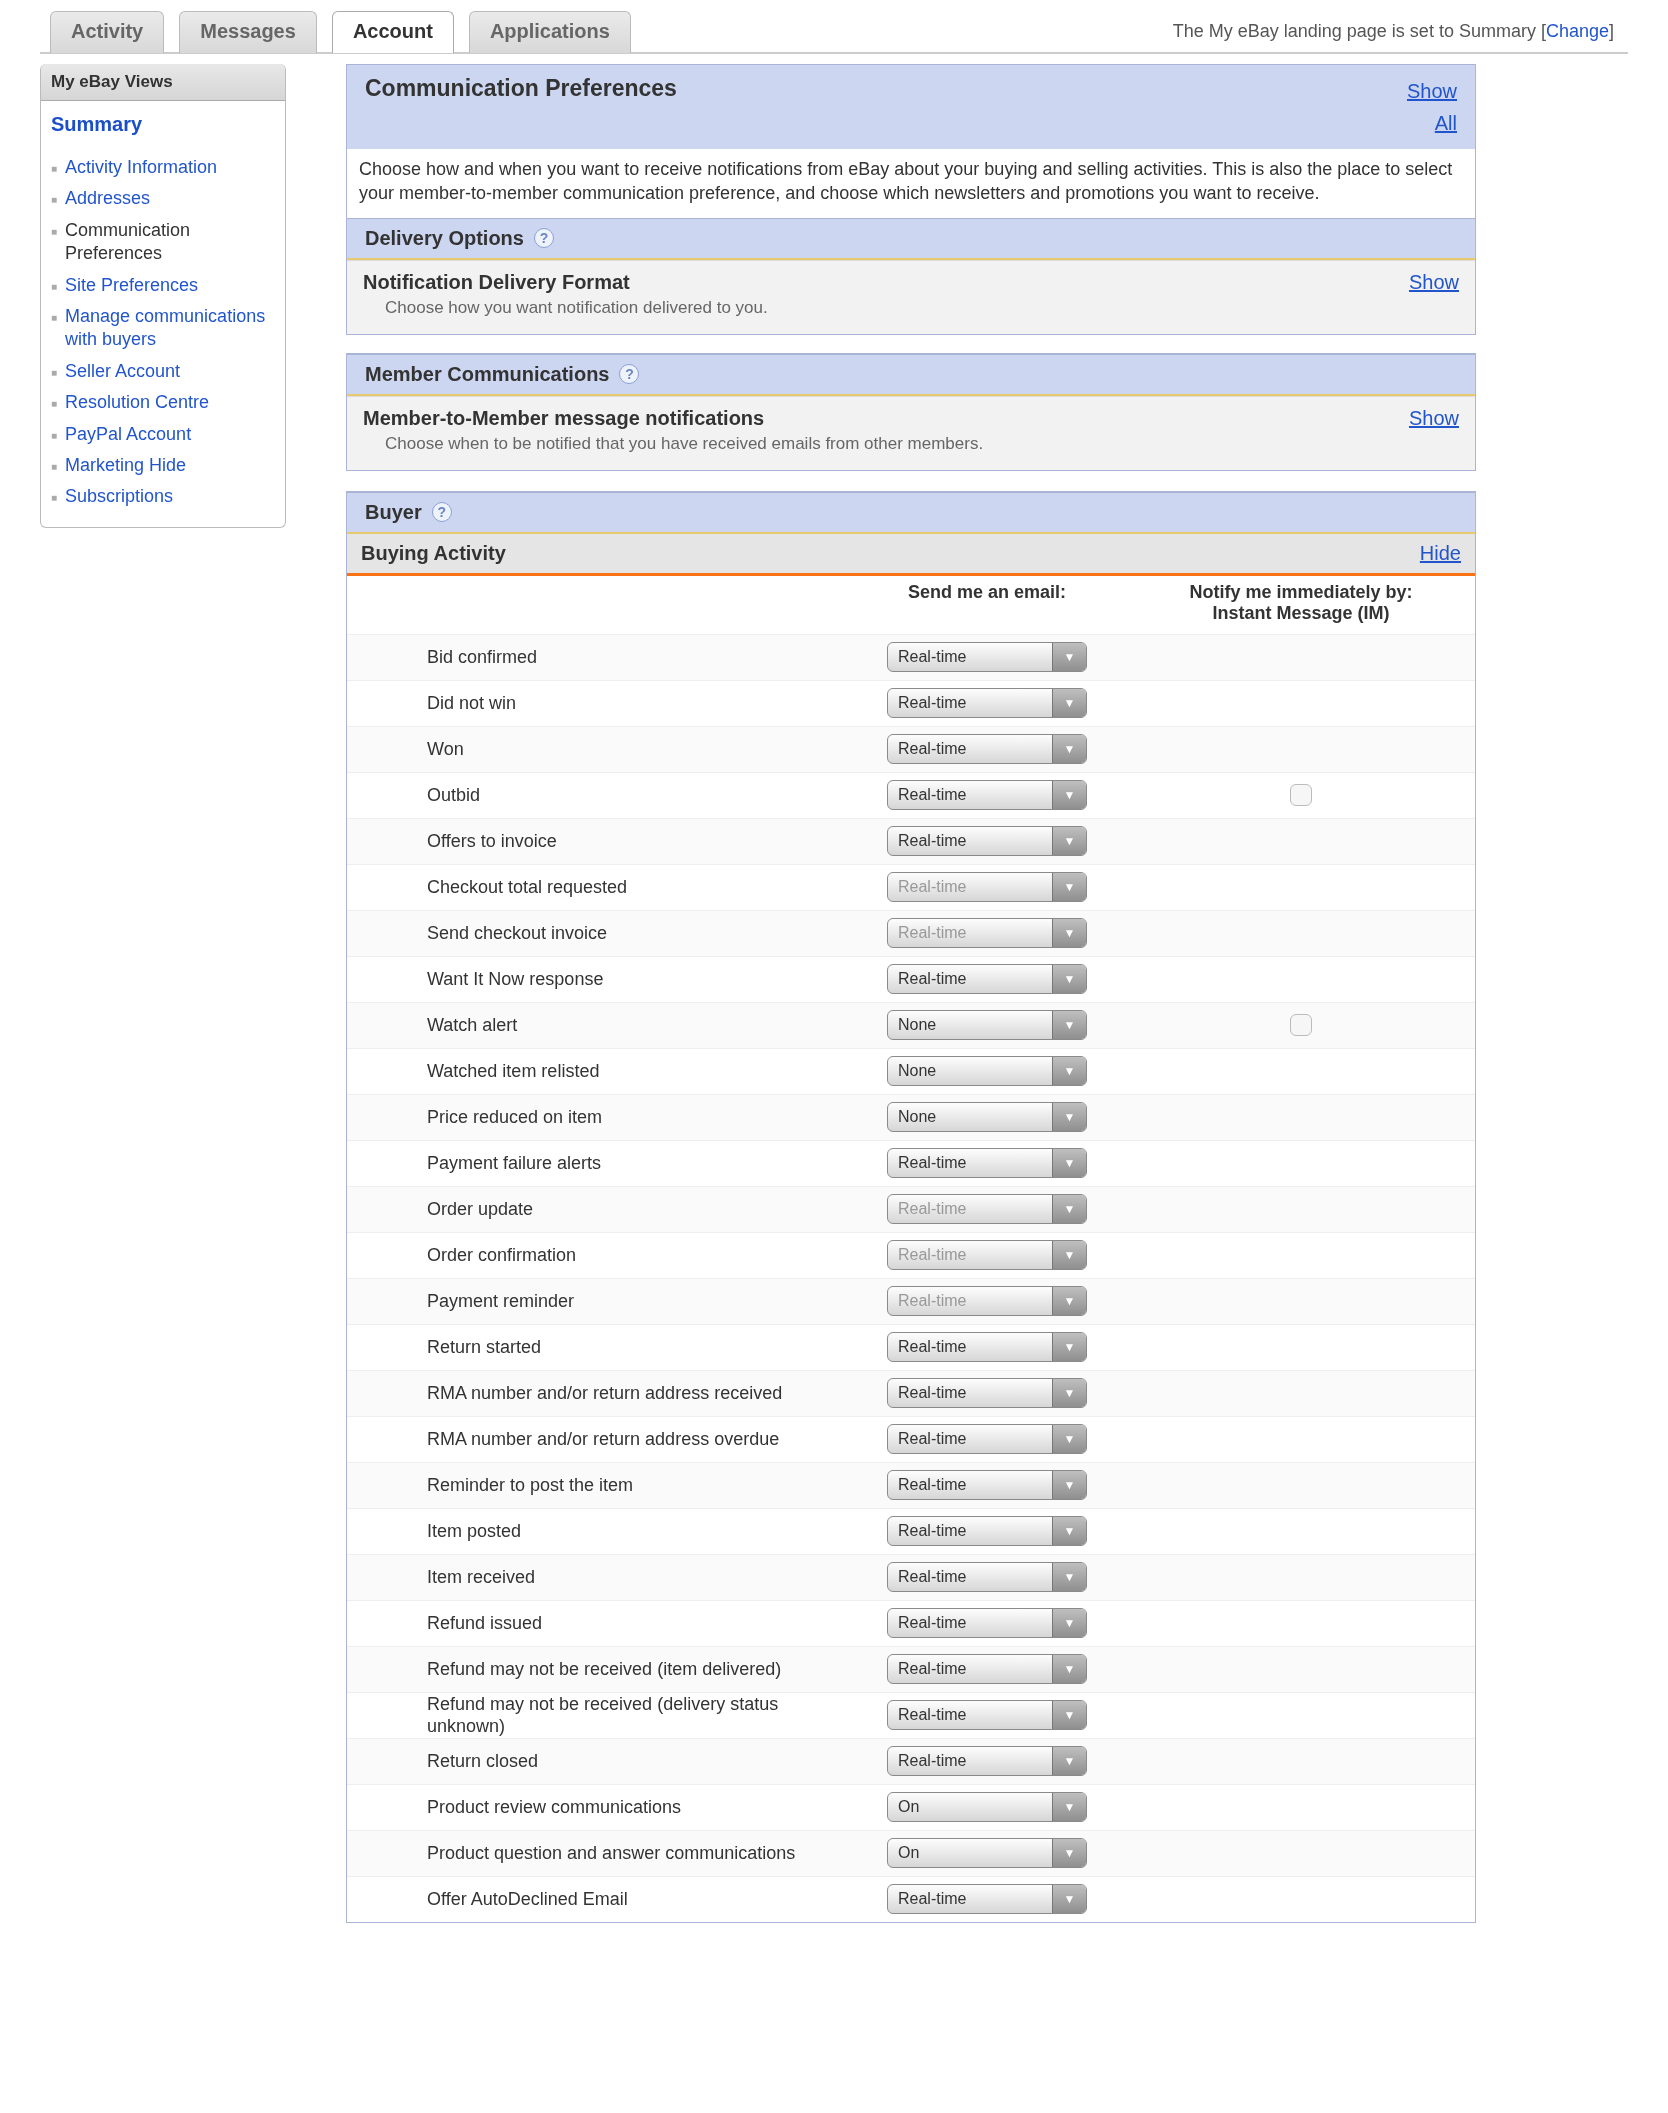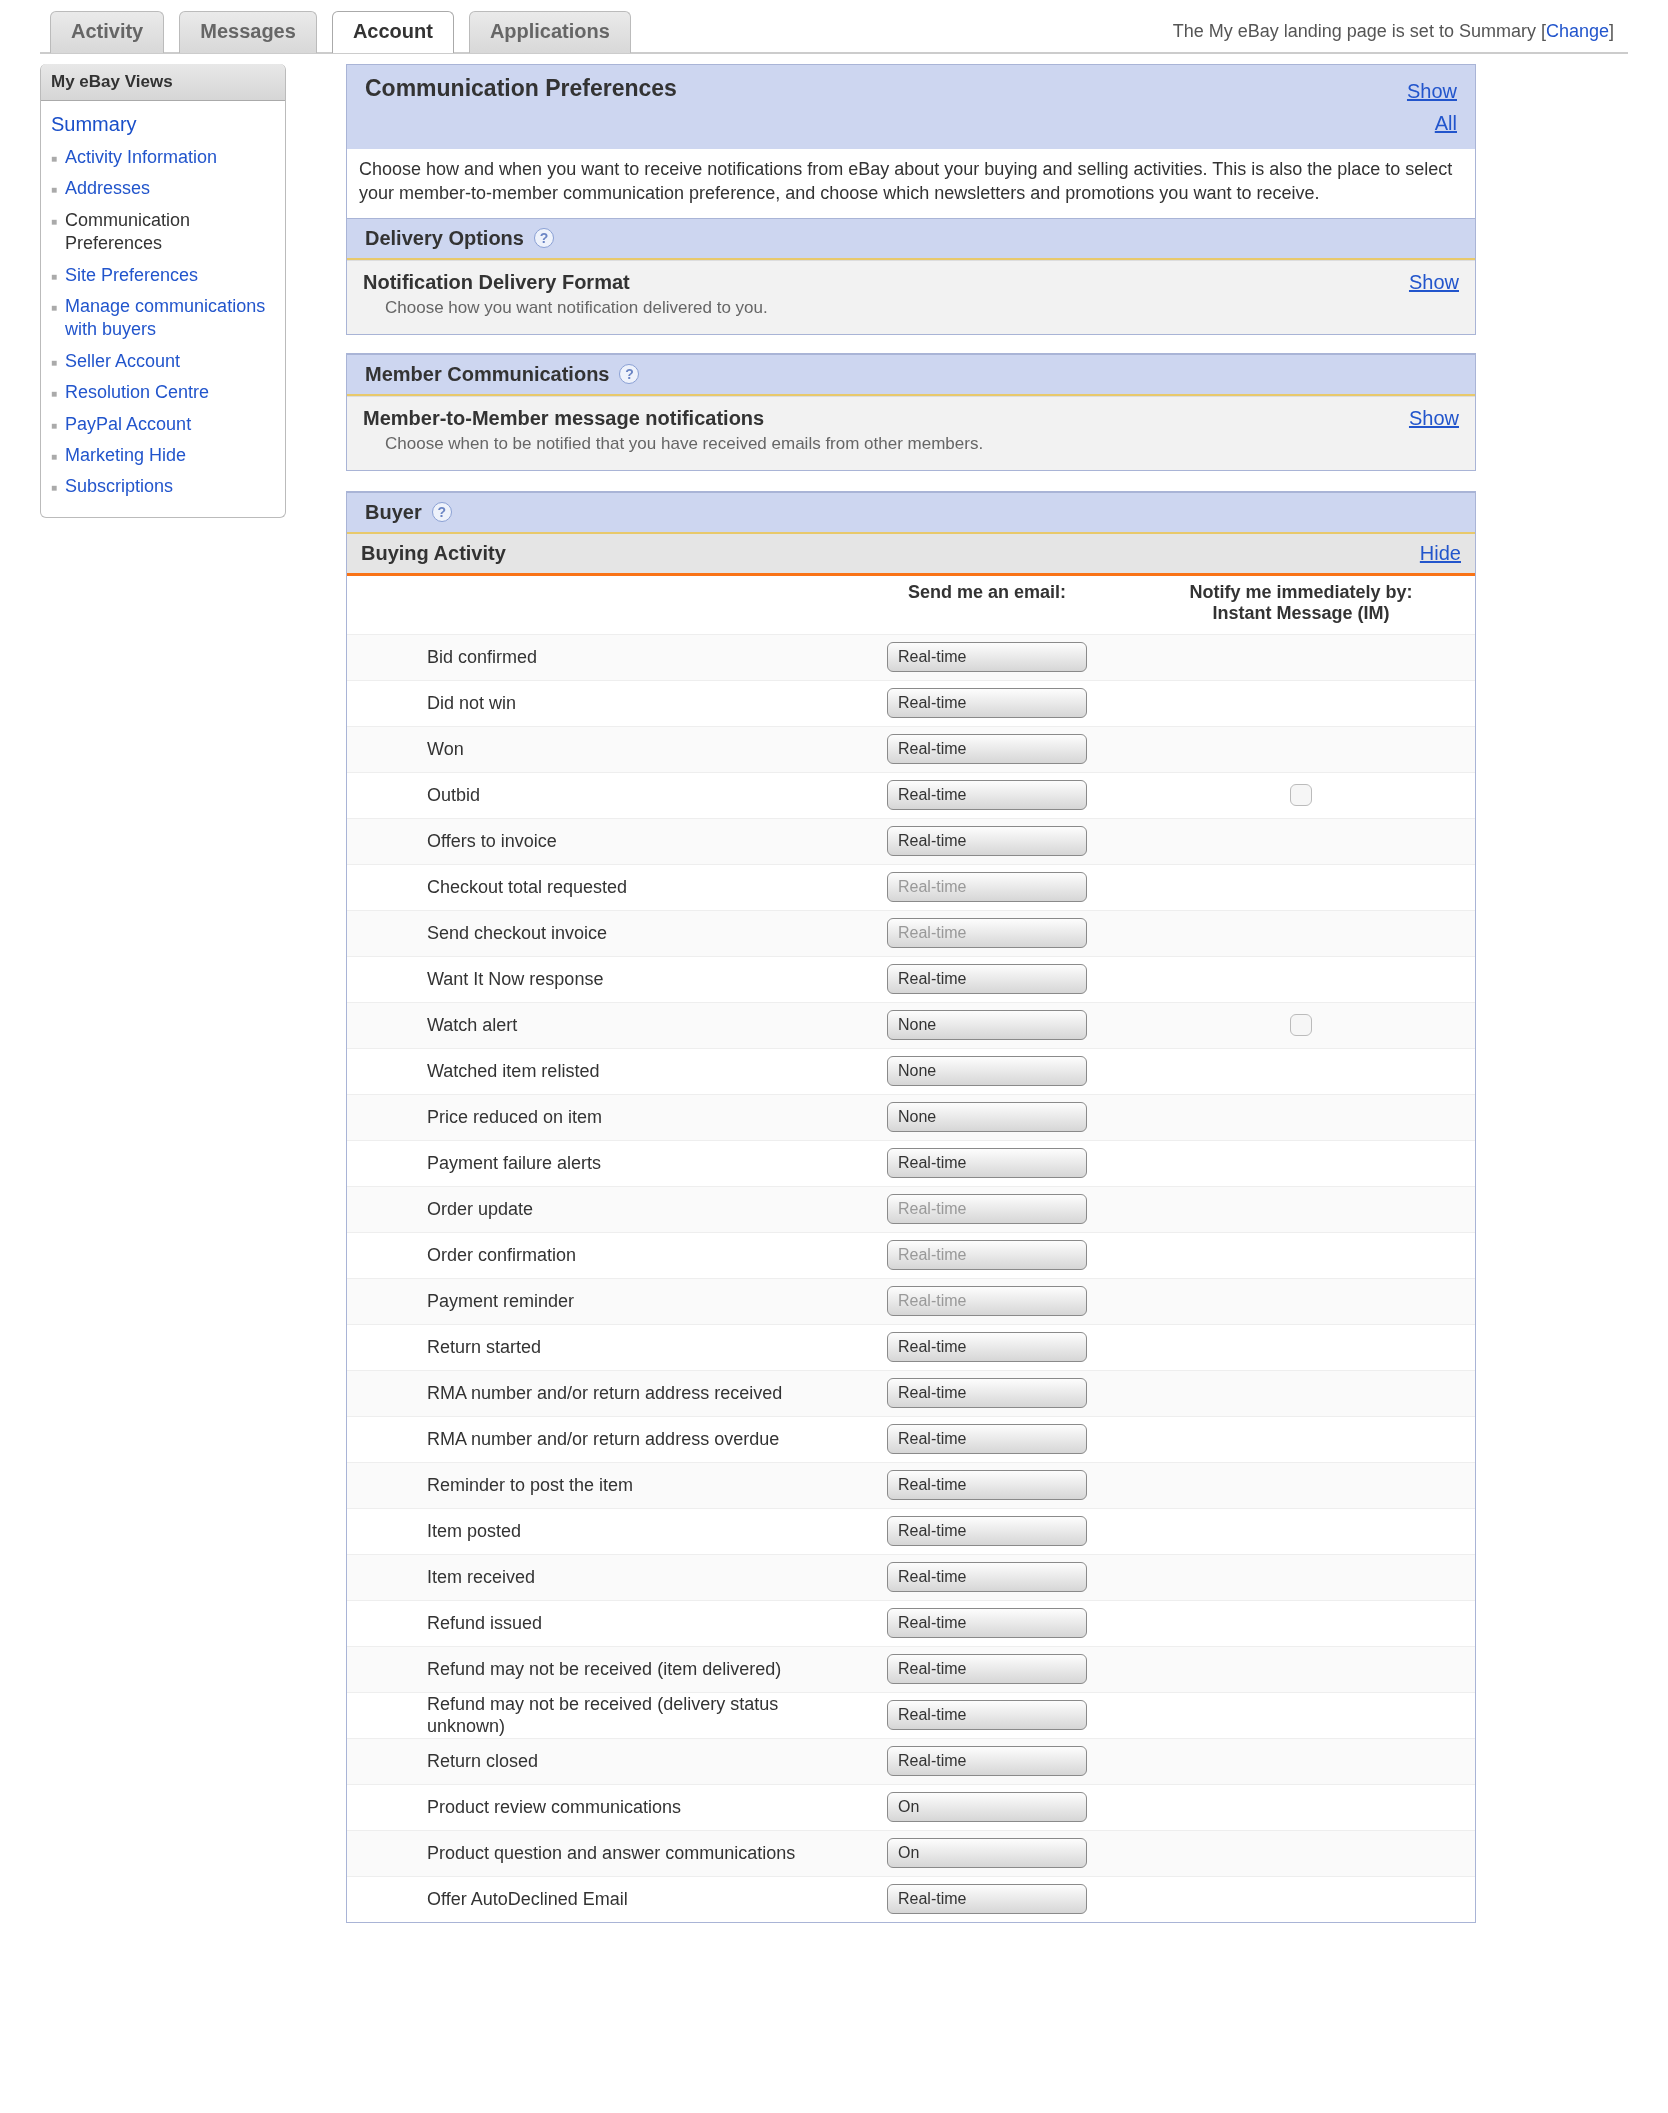--- a/index.html
+++ b/index.html
@@ -64,21 +64,21 @@
     border: 1px solid #bbb;
     border-bottom: 1px solid #aaa;
     border-radius: 6px 6px 0 0;
     padding: 8px 10px;
     font-weight: bold;
     font-size: 17px;
     margin: -1px -1px 0 -1px;
   }
   .sidebar-body { padding: 8px 6px 14px 10px; }
   .sidebar-body .summary {
-    color: #1a4fc9; font-weight: normal; font-size: 20px; display:block; margin:4px 0 6px 0;
+    color: #1a4fc9; font-weight: bold; font-size: 20px; display:block; margin:4px 0 16px 0;
   }
   .sb-item {
     display: flex; align-items: flex-start; gap: 8px;
     font-size: 18px; color: #2255cc; padding: 4px 0;
     line-height: 1.3;
   }
   .sb-item .bullet { color:#aaa; font-size:10px; padding-top:6px;}
   .sb-item.active span.txt { color:#333; }
   .sb-item span.txt {  }
   .main { flex:1; max-width: 1130px; }
@@ -160,21 +160,20 @@
   .tbl-row .c2{ display:flex; justify-content:center;}
   .tbl-row .c3{ display:flex; justify-content:center;}
   .select {
     width:200px;height:30px;
     border:1px solid #8a8a8a;
     border-radius:6px;
     display:flex;align-items:stretch;
     font-size:16px;
     overflow:hidden;
     background:linear-gradient(#fdfdfd,#d6d6d6);
-    flex-direction:column;
   }
   .select .val{ flex:1; padding:5px 10px; color:#333; }
   .select.disabled .val{ color:#999;}
   .select .arrow{
     width:34px;
     background:linear-gradient(#bfbfbf,#8f8f8f);
     border-left:1px solid #777;
     color:#fff;
     display:flex;align-items:center;justify-content:center;
     font-size:12px;

